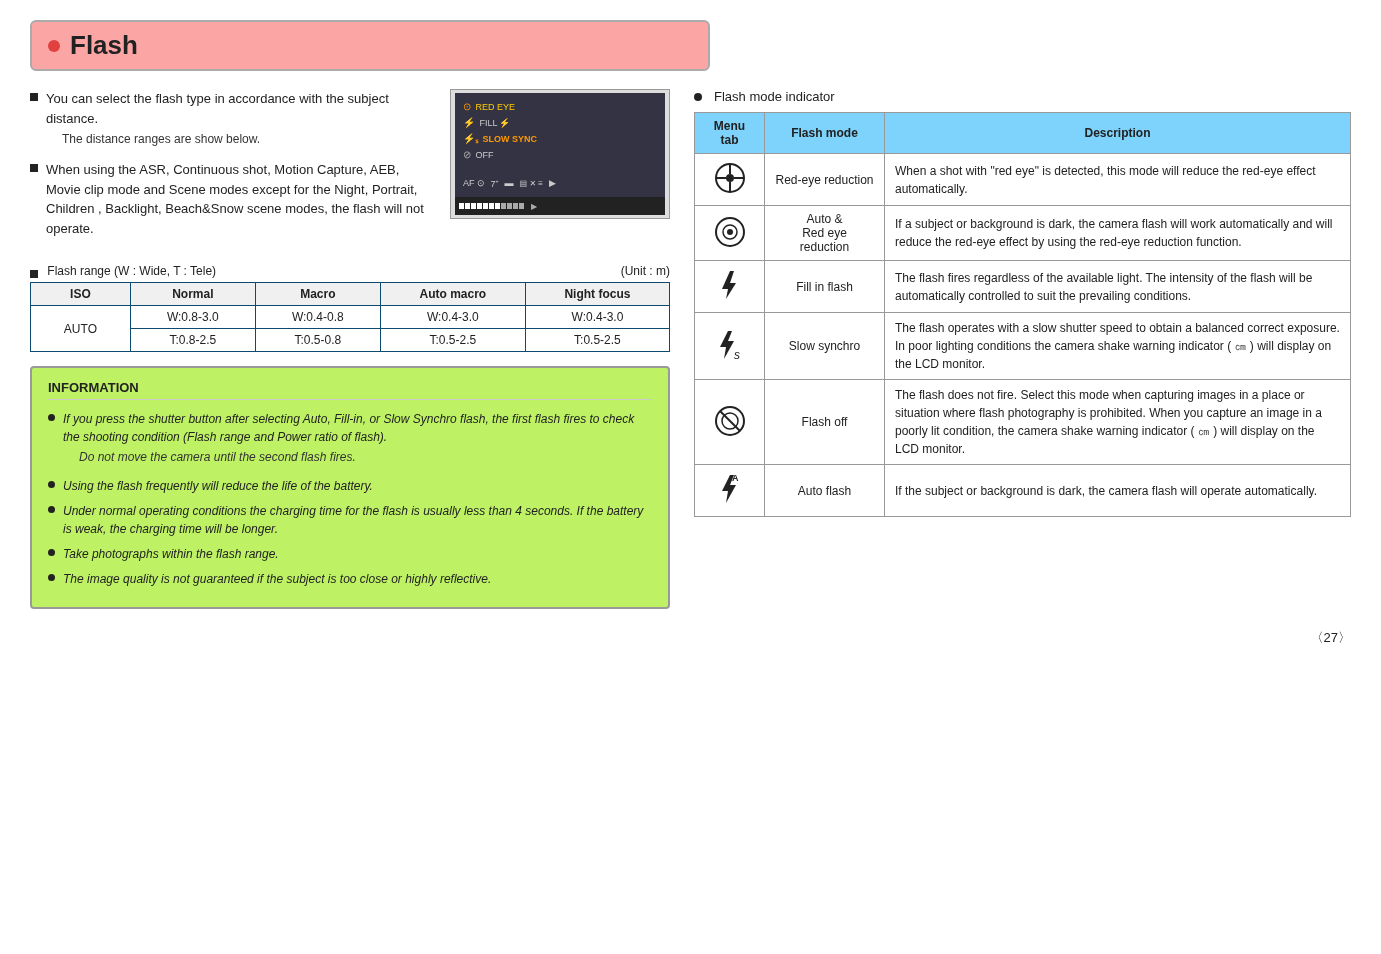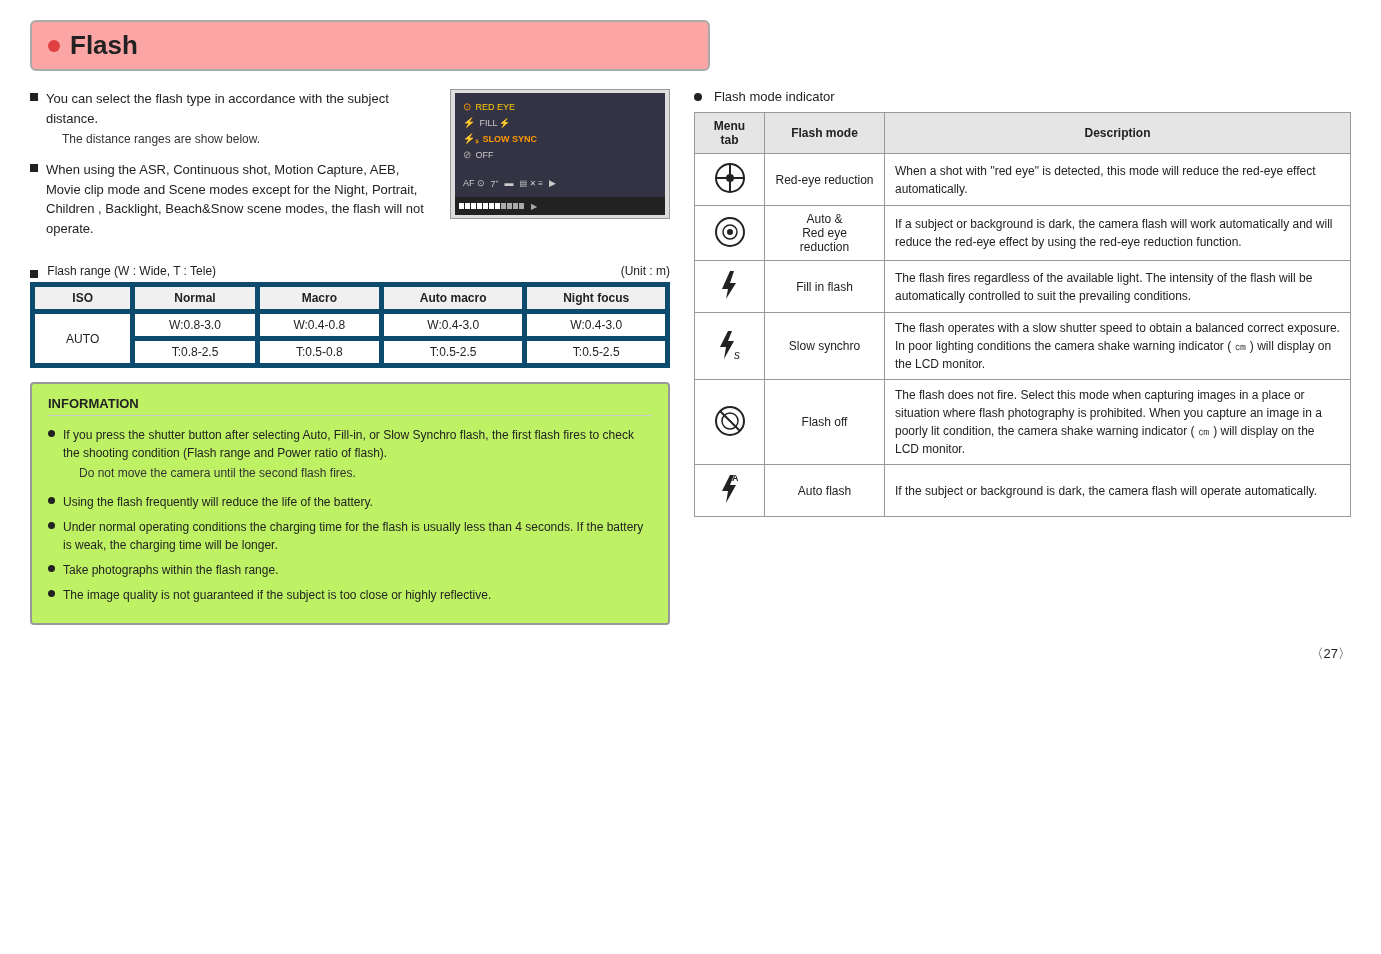--- a/index.html
+++ b/index.html
@@ -122,21 +122,21 @@
       justify-content: space-between;
       margin-bottom: 4px;
       font-size: 12px;
     }
     .flash-table {
       width: 100%;
       border-collapse: collapse;
       font-size: 12px;
     }
     .flash-table th, .flash-table td {
-      border: 5px solid #0c4a6e;
+      border: 1px solid #0c4a6e;
       padding: 4px 20px;
       text-align: center;
     }
     .flash-table th { background: #f0f0f0; }
 
     
     .info-box {
       border: 2px solid #999;
       border-radius: 4px;
       padding: 12px 16px;
@@ -147,20 +147,21 @@
       font-weight: bold;
       font-size: 13px;
       margin-bottom: 10px;
       border-bottom: 1px solid #ccc;
       padding-bottom: 4px;
     }
     .info-bullet {
       display: flex;
       align-items: flex-start;
       margin-bottom: 7px;
+      font-style: italic;
     }
     .info-dot {
       width: 7px; height: 7px;
       border-radius: 50%;
       background: #222;
       margin-right: 8px;
       margin-top: 4px;
       flex-shrink: 0;
     }
     .info-text { line-height: 1.5; font-size: 12px; }
@@ -185,21 +186,21 @@
       width: 100%;
       border-collapse: collapse;
       font-size: 12px;
     }
     .flash-mode-table th, .flash-mode-table td {
       border: 1px solid #999;
       padding: 6px 10px;
       vertical-align: middle;
     }
     .flash-mode-table th {
-      background: #e5e5e5;
+      background: #7dd3fc;
       font-weight: bold;
       text-align: center;
     }
     .flash-mode-table td:first-child {
       text-align: center;
       width: 70px;
     }
     .flash-mode-table td:nth-child(2) {
       text-align: center;
       width: 120px;

